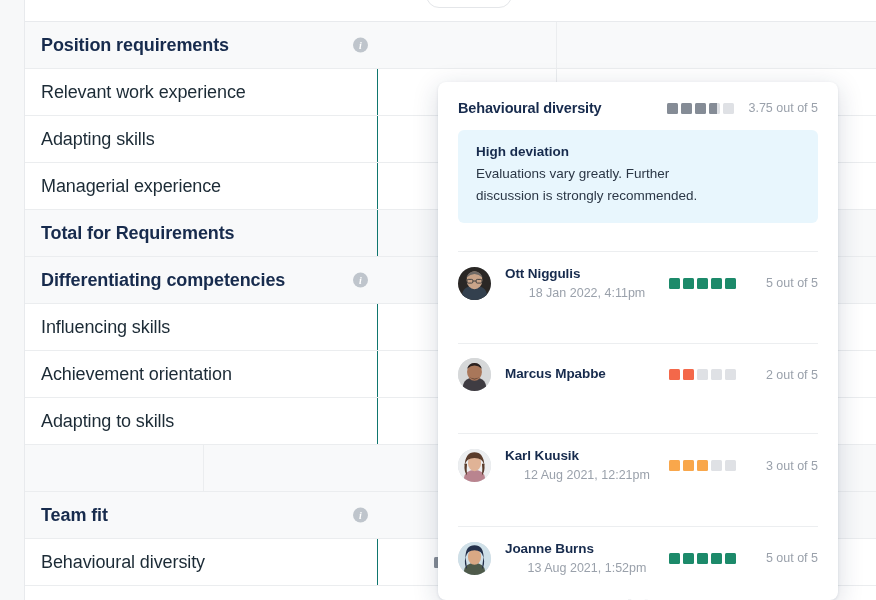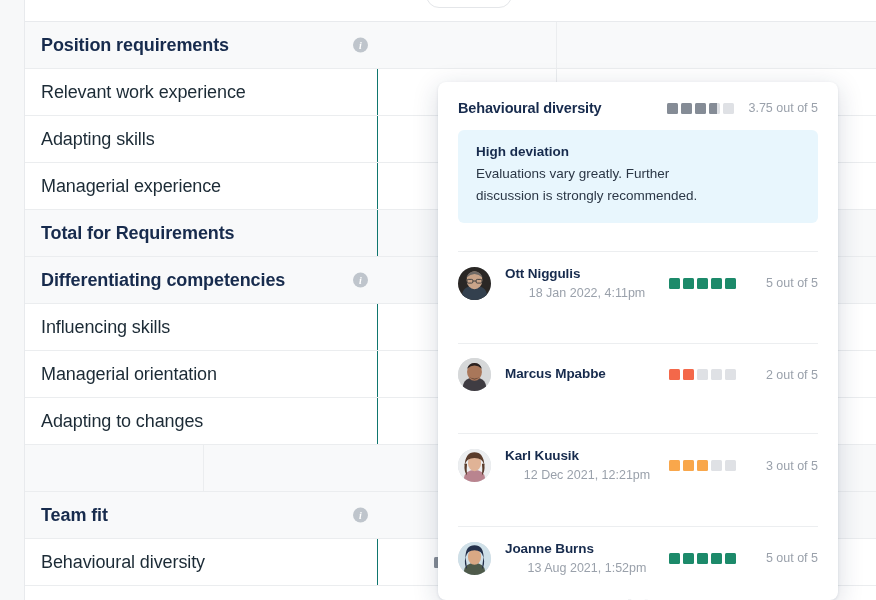--- a/index.html
+++ b/index.html
@@ -362,28 +362,28 @@
         </div>
         <div class="row item">
           <div class="cell-name">
             <span class="name-label">Influencing skills</span>
           </div>
           <div class="cell-mid"></div>
           <div class="cell-rest"></div>
         </div>
         <div class="row item">
           <div class="cell-name">
-            <span class="name-label">Managerial orientation</span>
-          </div>
-          <div class="cell-mid"></div>
-          <div class="cell-rest"></div>
-        </div>
-        <div class="row item">
-          <div class="cell-name">
-            <span class="name-label">Adapting to changes</span>
+            <span class="name-label">Achievement orientation</span>
+          </div>
+          <div class="cell-mid"></div>
+          <div class="cell-rest"></div>
+        </div>
+        <div class="row item">
+          <div class="cell-name">
+            <span class="name-label">Adapting to skills</span>
           </div>
           <div class="cell-mid"></div>
           <div class="cell-rest"></div>
         </div>
         <div class="row total shaded">
           <div class="cell-mid"></div>
           <div class="cell-rest"></div>
         </div>
         <div class="row section">
           <div class="cell-name">
@@ -516,21 +516,21 @@
               <rect width="40" height="40" fill="#eceef0"></rect>
               <ellipse cx="20" cy="36" rx="13" ry="11" fill="#b9848f"></ellipse>
               <ellipse cx="20" cy="17" rx="8" ry="10" fill="#e0b396"></ellipse>
               <path d="M8 20 q1 -16 12 -16 q11 0 12 16 q-2 -9 -12 -9 q-10 0 -12 9z" fill="#5a3c2c"></path>
               <path d="M8 18 q-1 10 3 14 q-1 -8 0 -14z" fill="#5a3c2c"></path>
               <path d="M32 18 q1 10 -3 14 q1 -8 0 -14z" fill="#5a3c2c"></path>
             </svg>
           </div>
           <div class="person">
             <div class="person-name">Karl Kuusik</div>
-            <div class="person-date">12 Dec 2021, 12:21pm</div>
+            <div class="person-date">12 Aug 2021, 12:21pm</div>
           </div>
           <div class="squares">
             <span class="sq amber">
               <span class="fill" style="width: 100%;"></span>
             </span>
             <span class="sq amber">
               <span class="fill" style="width: 100%;"></span>
             </span>
             <span class="sq amber">
               <span class="fill" style="width: 100%;"></span>

